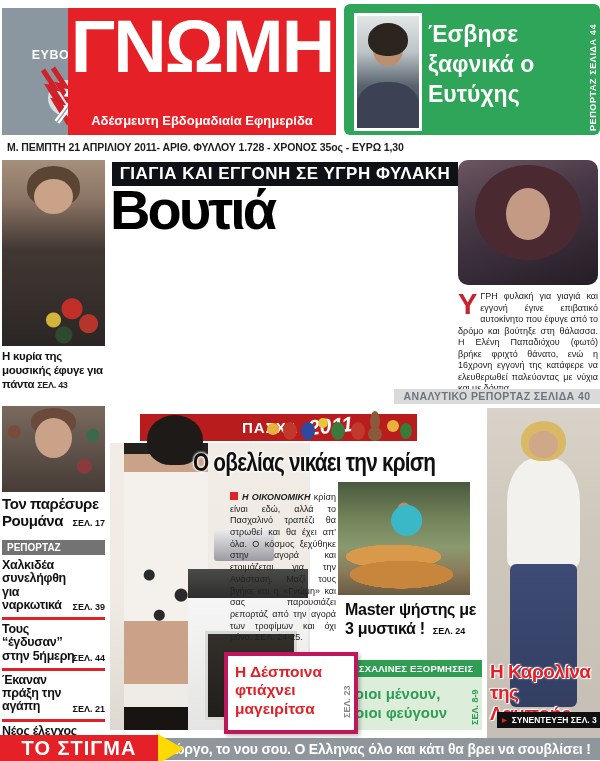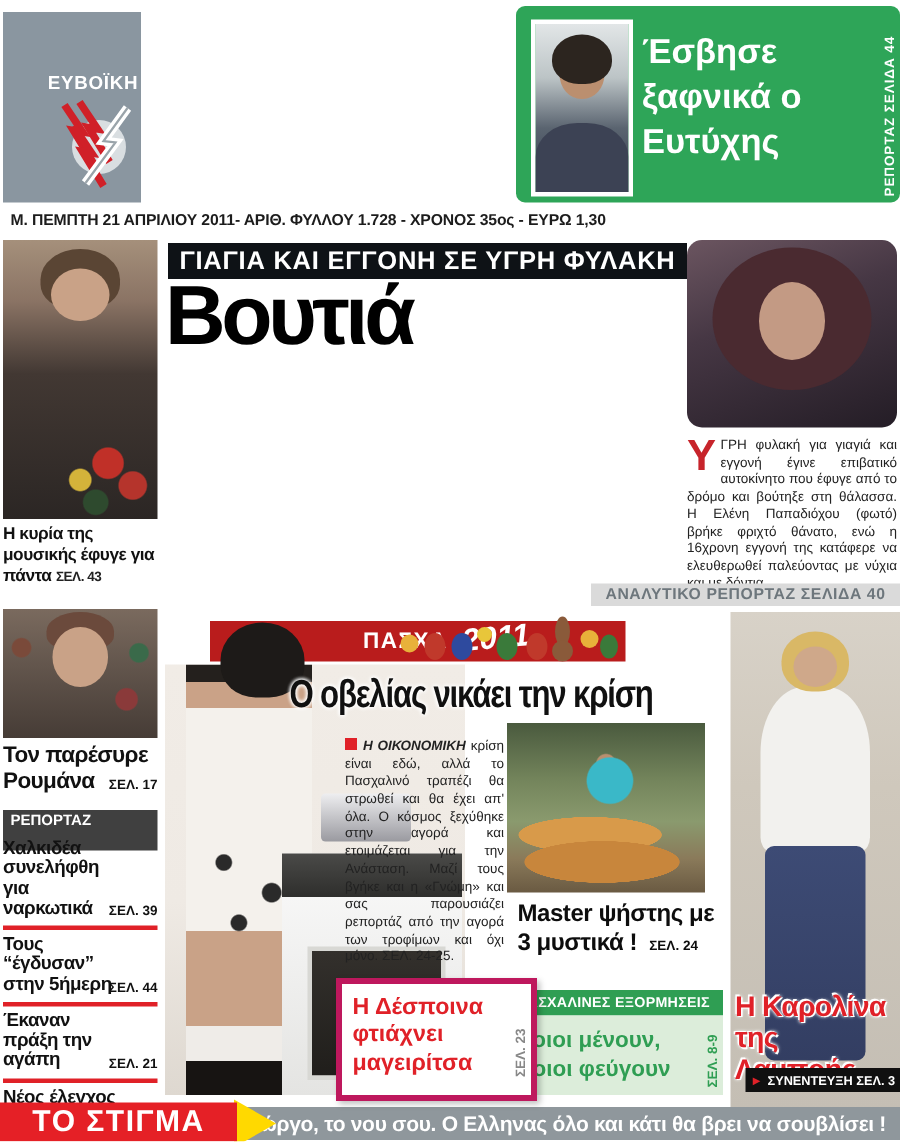--- a/index.html
+++ b/index.html
@@ -56,21 +56,21 @@
   .ph-roumana{left:2px;top:406px;width:103px;height:86px;
      background:
        radial-gradient(circle at 12% 30%, #7a4a3a 0 6px, transparent 7px),
        radial-gradient(circle at 88% 34%, #3a6a4a 0 6px, transparent 7px),
        radial-gradient(circle at 80% 70%, #8a3a3a 0 7px, transparent 8px),
        linear-gradient(180deg,#7a6a5e 0%,#5a4e46 60%,#463c36 100%);}
   .ph-roumana .hair{position:absolute;left:28%;top:2%;width:44%;height:30%;background:#6b4a3c;border-radius:50% 50% 40% 40%;}
   .ph-roumana .face{position:absolute;left:32%;top:14%;width:36%;height:46%;background:#c9a287;border-radius:50%;}
   .caption-roumana{left:2px;top:496px;width:103px;font-weight:bold;font-size:15px;line-height:1.12;letter-spacing:-.4px;position:absolute;}
   .caption-roumana .pg{font-size:9px;letter-spacing:0;position:absolute;right:0;bottom:2px;}
-  .reportaz-bar{left:2px;top:540px;width:103px;height:27px;background:#404040;color:#fff;
+  .reportaz-bar{left:2px;top:540px;width:103px;height:15px;background:#737373;color:#fff;
      font-weight:bold;font-size:10px;line-height:15px;padding-left:0;text-align:left;text-indent:5px;}
   .side-items{left:2px;top:559px;width:103px;}
   .s-item{position:relative;font-weight:bold;font-size:12.5px;line-height:1.06;letter-spacing:-.3px;
      padding-bottom:5px;margin-bottom:2px;min-height:27px;}
   .s-item.rule{border-bottom:3px solid #e02128;margin-bottom:3px;}
   .s-item .pg{position:absolute;right:0;bottom:4px;font-size:9px;letter-spacing:0;}
   .s-item .txt{display:block;width:78px;}
 
   
   .pasxa-banner{left:140px;top:414px;width:277px;height:27px;background:#b91c1c;z-index:2;}
@@ -145,20 +145,24 @@
     <svg class="logo-svg" width="58" height="66" viewBox="0 0 58 66">
       <circle cx="33" cy="34" r="18" fill="#d9dee1"></circle>
       <path d="M10 6 L22 24 L16 23 L30 46" stroke="#d02028" stroke-width="5" fill="none"></path>
       <path d="M20 4 L32 22 L26 21 L40 44" stroke="#d02028" stroke-width="5" fill="none"></path>
       <path d="M16 20 L28 38 L22 37 L36 60" stroke="#d02028" stroke-width="5" fill="none"></path>
       <path d="M52 8 L36 30 L44 31 L24 58" stroke="#fff" stroke-width="6" fill="none"></path>
       <path d="M52 8 L36 30 L44 31 L24 58" stroke="#9aa4aa" stroke-width="1.5" fill="none"></path>
     </svg>
   </div>
 
+  <div class="abs masthead">
+    <span class="gnomi">ΓΝΩΜΗ</span>
+    <div class="masthead-sub">Αδέσμευτη Εβδομαδιαία Εφημερίδα</div>
+  </div>
 
   <div class="abs green-box">
     <div class="green-vert vert">ΡΕΠΟΡΤΑΖ ΣΕΛΙΔΑ 44</div>
   </div>
   <div class="ph ph-eftyhis">
     <div class="body"></div>
     <div class="face"></div>
     <div class="hair"></div>
   </div>
   <div class="abs green-headline">Έσβησε ξαφνικά ο Ευτύχης</div>

